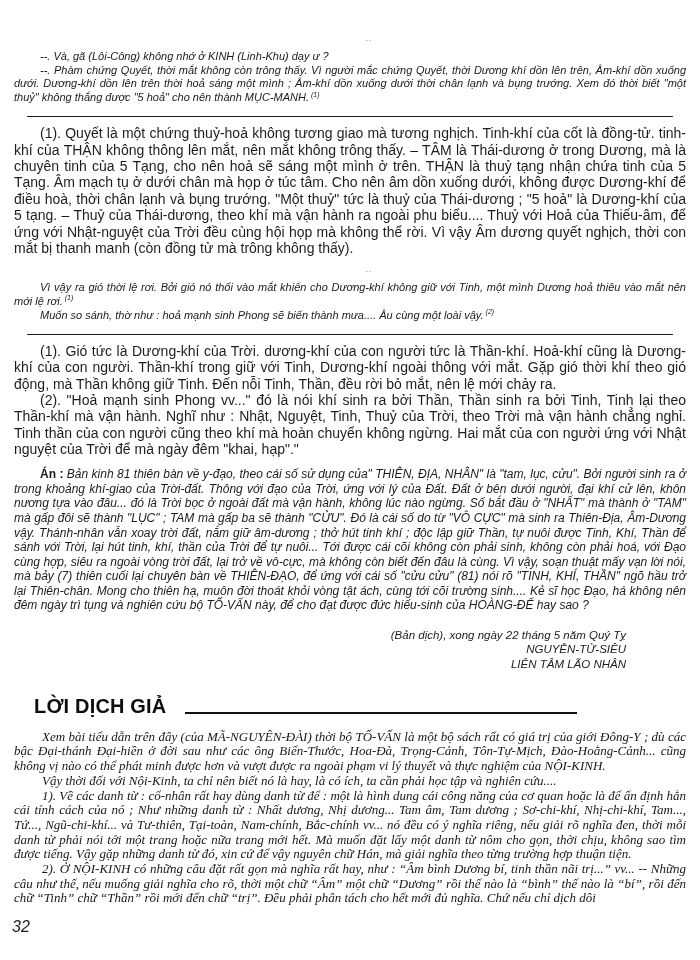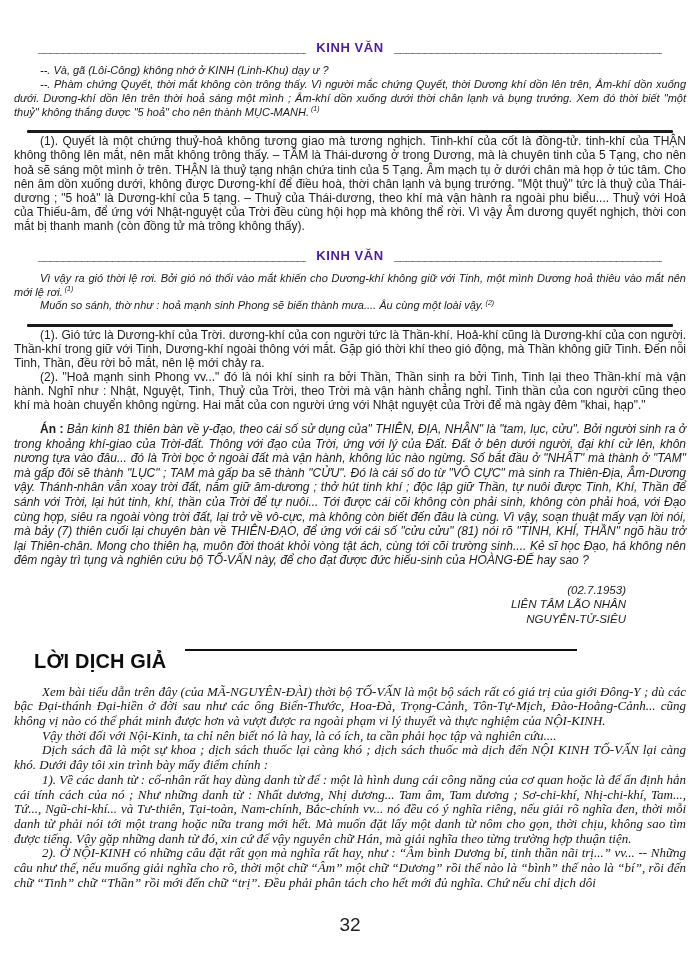--- a/index.html
+++ b/index.html
@@ -24,44 +24,44 @@
   }
   .kv-dash{flex:1 1 0;overflow:hidden;letter-spacing:-0.5px;color:#161616;}
   .kv-dash.right{direction:ltr;}
   .kv-label{padding:0 10px;font-size:13px;font-weight:700;letter-spacing:0.6px;color:#4c1d95;}
   
   .quote{font-style:italic;font-size:11px;line-height:1.26;text-align:justify;margin:9px 2px 0 2px;}
   .quote p{margin:0;text-indent:26px;}
   
   .rule{height:3px;background:#1a1a1a;margin:11px 15px 0 15px;border-radius:1px;}
   
-  .notes{font-size:12px;line-height:1.17;text-align:justify;margin:1px 2px 0 2px;color:#1d1d1d;}
+  .notes{font-size:14px;line-height:1.17;text-align:justify;margin:9px 2px 0 2px;color:#1d1d1d;}
   .notes p{margin:0;text-indent:26px;}
   
   .an{margin:10px 2px 0 2px;font-size:12px;line-height:1.21;text-align:justify;text-indent:26px;font-style:italic;}
   .an-label{font-weight:700;font-style:normal;}
   sup.ref{font-size:7px;vertical-align:super;line-height:0;margin-left:2px;font-style:italic;}
   
   .signature{margin-top:15px;padding-right:62px;text-align:right;font-style:italic;font-size:11.5px;line-height:1.28;}
   
-  .tr-heading-row{display:flex;align-items:flex-start;margin:22px 2px 0 22px;}
+  .tr-heading-row{display:flex;align-items:flex-end;margin:22px 2px 0 22px;}
   .tr-heading{
     font-weight:700;font-size:21px;letter-spacing:0.2px;color:#0d0d0d;
     transform:scaleX(0.95);transform-origin:left bottom;white-space:nowrap;
   }
   .tr-underline{flex:0 0 auto;width:392px;border-bottom:2.5px solid #111;margin:0 0 4px 12px;}
   
   .serif-block{
     font-family:"Liberation Serif",serif;font-style:italic;
     font-size:13px;line-height:1.13;text-align:justify;
     margin:12px 2px 12px 2px;color:#171717;
   }
   .serif-block p{margin:0;text-indent:28px;}
   
-  .footer{margin-top:auto;text-align:center;font-size:19px;color:#222;}
+  .footer{margin-top:auto;text-align:left;font-size:16px;color:#222;font-style:italic;}
 </style>
 </head>
 <body>
 
 <div class="page">
 
   <div class="kv-header">
     <span class="kv-dash">______________________________________________</span>
     <span class="kv-label">KINH VĂN</span>
     <span class="kv-dash right">______________________________________________</span>
@@ -94,33 +94,32 @@
   <div class="notes">
     <p>(1). Gió tức là Dương-khí của Trời. dương-khí của con người tức là Thần-khí. Hoả-khí cũng là Dương-khí của con người. Thần-khí trong giữ với Tinh, Dương-khí ngoài thông với mắt. Gặp gió thời khí theo gió động, mà Thần không giữ Tinh. Đến nỗi Tinh, Thần, đều rời bỏ mắt, nên lệ mới chảy ra.</p>
     <p>(2). "Hoả mạnh sinh Phong vv..." đó là nói khí sinh ra bởi Thần, Thần sinh ra bởi Tinh, Tinh lại theo Thần-khí mà vận hành. Nghĩ như : Nhật, Nguyệt, Tinh, Thuỷ của Trời, theo Trời mà vận hành chẳng nghỉ. Tinh thần của con người cũng theo khí mà hoàn chuyển không ngừng. Hai mắt của con người ứng với Nhật nguyệt của Trời để mà ngày đêm "khai, hạp"."</p>
   </div>
 
   <div class="an">
     <span class="an-label">Án :</span><span> Bản kinh 81 thiên bàn về y-đạo, theo cái số sử dụng của" THIÊN, ĐỊA, NHÂN" là "tam, lục, cửu". Bởi người sinh ra ở trong khoảng khí-giao của Trời-đất. Thông với đạo của Trời, ứng với lý của Đất. Đất ở bên dưới người, đại khí cử lên, khôn nương tựa vào đâu... đó là Trời bọc ở ngoài đất mà vận hành, không lúc nào ngừng. Số bắt đầu ở "NHẤT" mà thành ở "TAM" mà gấp đôi sẽ thành "LỤC" ; TAM mà gấp ba sẽ thành "CỬU". Đó là cái số do từ "VÔ CỰC" mà sinh ra Thiên-Địa, Âm-Dương vậy. Thánh-nhân vẫn xoay trời đất, nắm giữ âm-dương ; thở hút tinh khí ; độc lập giữ Thần, tự nuôi được Tinh, Khí, Thần để sánh với Trời, lại hút tinh, khí, thần của Trời để tự nuôi... Tới được cái cõi không còn phải sinh, không còn phải hoá, với Đạo cùng hợp, siêu ra ngoài vòng trời đất, lại trở về vô-cực, mà không còn biết đến đâu là cùng. Vì vậy, soạn thuật mấy vạn lời nói, mà bảy (7) thiên cuối lại chuyên bàn về THIÊN-ĐẠO, để ứng với cái số "cửu cửu" (81) nói rõ "TINH, KHÍ, THẦN" ngõ hầu trở lại Thiên-chân. Mong cho thiên hạ, muôn đời thoát khỏi vòng tật ách, cùng tới cõi trường sinh.... Kẻ sĩ học Đạo, há không nên đêm ngày trì tụng và nghiên cứu bộ TỐ-VẤN này, để cho đạt được đức hiếu-sinh của HOÀNG-ĐẾ hay sao ?</span>
   </div>
 
   <div class="signature">
-    <div>(02.7.1953)</div>
+    <div>(Bản dịch), xong ngày 22 tháng 5 năm Quý Tỵ</div>
+    <div>NGUYỄN-TỬ-SIÊU</div>
     <div>LIÊN TÂM LÃO NHÂN</div>
-    <div>NGUYỄN-TỬ-SIÊU</div>
   </div>
 
   <div class="tr-heading-row">
     <span class="tr-heading">LỜI DỊCH GIẢ</span>
     <span class="tr-underline"></span>
   </div>
 
   <div class="serif-block">
     <p>Xem bài tiểu dẫn trên đây (của MÃ-NGUYÊN-ĐÀI) thời bộ TỐ-VẤN là một bộ sách rất có giá trị của giới Đông-Y ; dù các bậc Đại-thánh Đại-hiền ở đời sau như các ông Biển-Thước, Hoa-Đà, Trọng-Cảnh, Tôn-Tự-Mịch, Đào-Hoằng-Cảnh... cũng không vị nào có thể phát minh được hơn và vượt được ra ngoài phạm vi lý thuyết và thực nghiệm của NỘI-KINH.</p>
     <p>Vậy thời đối với Nội-Kinh, ta chỉ nên biết nó là hay, là có ích, ta cần phải học tập và nghiên cứu....</p>
-    <p>Dịch sách đã là một sự khoa ; dịch sách thuốc lại càng khó ; dịch sách thuốc mà dịch đến NỘI KINH TỐ-VẤN lại càng khó. Dưới đây tôi xin trình bày mấy điểm chính :</p>
     <p>1). Về các danh từ : cổ-nhân rất hay dùng danh từ để : một là hình dung cái công năng của cơ quan hoặc là để ấn định hẳn cái tính cách của nó ; Như những danh từ : Nhất dương, Nhị dương... Tam âm, Tam dương ; Sơ-chi-khí, Nhị-chi-khí, Tam..., Tứ..., Ngũ-chi-khí... và Tư-thiên, Tại-toàn, Nam-chính, Bắc-chính vv... nó đều có ý nghĩa riêng, nếu giải rõ nghĩa đen, thời mỗi danh từ phải nói tới một trang hoặc nữa trang mới hết. Mà muốn đặt lấy một danh từ nôm cho gọn, thời chịu, không sao tìm được tiếng. Vậy gặp những danh từ đó, xin cứ để vậy nguyên chữ Hán, mà giải nghĩa theo từng trường hợp thuận tiện.</p>
     <p>2). Ở NỘI-KINH có những câu đặt rất gọn mà nghĩa rất hay, như : “Âm bình Dương bí, tinh thần nãi trị...” vv... -- Những câu như thế, nếu muống giải nghĩa cho rõ, thời một chữ “Âm” một chữ “Dương” rồi thế nào là “bình” thế nào là “bí”, rồi đến chữ “Tinh” chữ “Thần” rồi mới đến chữ “trị”. Đều phải phân tách cho hết mới đủ nghĩa. Chứ nếu chỉ dịch dôi</p>
   </div>
 
   <div class="footer">32</div>
 
 </div>
 
 </body></html>

